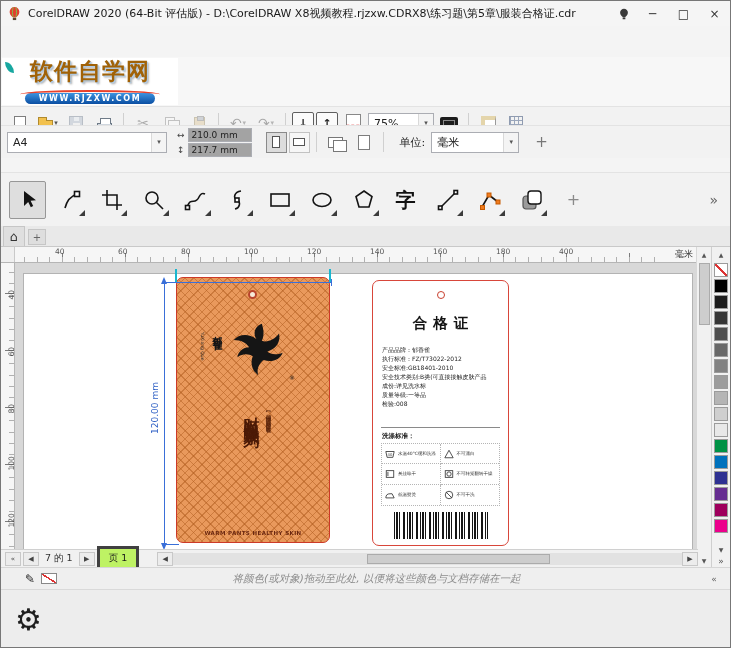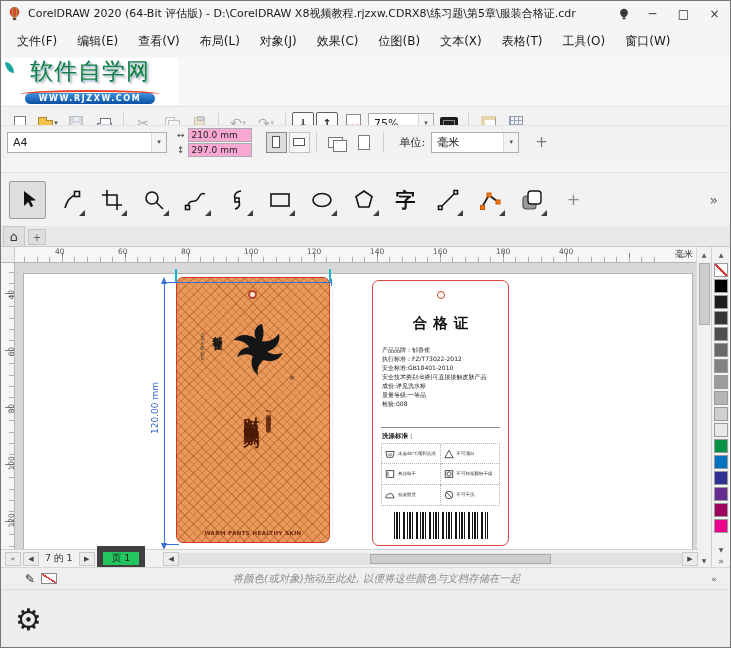--- a/index.html
+++ b/index.html
@@ -18,21 +18,21 @@
 
   
   .menubar{left:0;top:25px;width:100%;height:31px;display:flex;align-items:center;background:#f5f5f5;padding-left:6px}
   .menu-item{padding:4px 10px;font-size:12px}
 
   
   .band{left:0;top:56px;width:100%;height:49px;background:#f7f7f7}
   .logo{left:1px;top:57px;width:176px;height:47px;background:#fff;display:flex;flex-direction:column;
         align-items:center;justify-content:center;overflow:hidden}
   .logo-leaf{position:absolute;left:3px;top:4px;width:9px;height:11px;background:#18a7a0;border-radius:0 100% 0 100%}
-  .logo-title{font-size:23px;font-weight:normal;color:#15803d;letter-spacing:1px;line-height:1;
+  .logo-title{font-size:23px;font-weight:bold;color:#a16207;letter-spacing:1px;line-height:1;
               text-shadow:1px 1px 0 #aecdeb,2px 2px 2px rgba(0,0,0,.3)}
   .logo-band{margin-top:10px;position:relative;background:linear-gradient(180deg,#3c93e0,#0b4ea2);
              color:#fff;font-size:8px;font-weight:bold;letter-spacing:1.6px;padding:1px 14px;border-radius:9px}
   .logo-band::before{content:"";position:absolute;left:-5px;right:-5px;top:-3px;height:7px;
              border-top:2px solid #e8412c;border-radius:50%}
 
   
   .bar{left:0;width:100%;display:flex;align-items:center;gap:2px;padding:0 6px;background:#f2f2f2;border-top:1px solid #e3e3e3}
   .tbar1{top:105px;height:33px}
   .pbar{top:124px;height:33px}
@@ -66,21 +66,21 @@
   .mi-full::after{content:"";position:absolute;inset:3px;border:1px solid #888}
   .mi-rulericon{width:15px;height:15px;background:#fff;border:1px solid #999;border-left:4px solid #e4d5ab;border-top:4px solid #e4d5ab}
   .mi-grid{width:14px;height:14px;border:1px solid #8f9bb0;
      background:repeating-linear-gradient(0deg,#9aa6bb 0 1px,transparent 1px 4px),
                 repeating-linear-gradient(90deg,#9aa6bb 0 1px,transparent 1px 4px)}
 
   
   .presetc{width:160px}
   .dimcol{display:flex;flex-direction:column;gap:1px;margin-left:8px}
   .dimrow{display:flex;align-items:center;gap:3px;font-size:9px;color:#444}
-  .pfield{width:64px;height:14px;background:#f9a8d4;border:1px solid #abadb3;font-size:9px;display:flex;align-items:center;padding:0 3px;color:#222}
+  .pfield{width:64px;height:14px;background:#a3a3a3;border:1px solid #abadb3;font-size:9px;display:flex;align-items:center;padding:0 3px;color:#222}
   .orient{width:21px;height:21px;border:1px solid #c2c2c2;display:flex;align-items:center;justify-content:center;background:#f6f6f6}
   .orient.active{background:#dcdcdc;border-color:#8a8a8a}
   .orient .p{width:8px;height:12px;border:1px solid #555;background:#fff}
   .orient .l{width:12px;height:8px;border:1px solid #555;background:#fff}
   .mi-pages{width:15px;height:11px;border:1px solid #777;background:#fff;position:relative}
   .mi-pages::after{content:"";position:absolute;left:4px;top:2px;width:12px;height:10px;border:1px solid #777;background:#fff}
   .units-label{font-size:11px;margin:0 4px 0 10px}
   .unitsc{width:88px}
   .pbtn-plus{margin-left:14px;font-size:15px;color:#777}
 
@@ -175,21 +175,21 @@
   .swatch{width:14px;height:14px;border:1px solid #9b9b9b;margin-top:2px;flex:none}
   .sw-none{background:#fff linear-gradient(to top right,transparent 44%,#d33 44% 56%,transparent 56%)}
   .pal-bottom{margin-top:auto;display:flex;flex-direction:column;align-items:center;width:100%}
   .pal-chev{font-size:9px;color:#555;line-height:1.2}
 
   
   .hscrollrow{position:absolute;left:0;top:548px;width:697px;height:18px;display:flex;align-items:center;background:#f1f1f1;border-top:1px solid #d0d0d0}
   .nav{display:flex;align-items:center;gap:2px;padding:0 4px;height:100%}
   .nav-btn{width:16px;height:14px;display:flex;align-items:center;justify-content:center;font-size:7px;color:#444;border:1px solid #c8c8c8;background:#ececec}
   .nav-count{font-size:9.5px;color:#333;padding:0 4px;white-space:nowrap}
-  .page-tab{height:25px;display:flex;align-items:center;padding:0 9px;font-size:9.5px;background:#22c55e;border:6px solid #404040;white-space:nowrap}
+  .page-tab{height:25px;display:flex;align-items:center;padding:0 9px;font-size:9.5px;background:#bef264;border:3px solid #404040;white-space:nowrap}
   .hscroll{flex:1;display:flex;align-items:center;height:100%;margin-left:14px}
   .htrack{flex:1;position:relative;height:12px;background:#e2e2e2}
   .hthumb{position:absolute;left:38%;width:36%;top:1px;bottom:1px;background:#cdcdcd;border:1px solid #ababab}
 
   
   .dragrow{position:absolute;left:0;top:566px;width:731px;height:22px;display:flex;align-items:center;background:#efefef;border-top:1px solid #d6d6d6}
   .drag-icons{display:flex;align-items:center;gap:6px;padding-left:24px}
   .pen-ico{font-size:12px;color:#222}
   .mini-none{width:16px;height:11px;border:1px solid #888;background:#fff linear-gradient(to top right,transparent 45%,#d33 45% 55%,transparent 55%)}
   .drag-text{flex:1;text-align:center;font-style:italic;color:#8c8c8c;font-size:10.5px}
@@ -218,33 +218,20 @@
             <path d="M8 1a5.2 5.2 0 0 0-5.2 5.4c0 3 2.6 5 3.9 5.8h2.6c1.3-.8 3.9-2.8 3.9-5.8A5.2 5.2 0 0 0 8 1z" fill="#3a3a3a"></path>
             <rect x="6.2" y="12.6" width="3.6" height="2.4" fill="#3a3a3a"></rect>
           </svg>
       </span>
       <span class="win-btn">─</span>
       <span class="win-btn">□</span>
       <span class="win-btn">×</span>
     </div>
   </div>
 
-  <div class="menubar abs">
-    <span class="menu-item">文件(F)</span>
-      <span class="menu-item">编辑(E)</span>
-      <span class="menu-item">查看(V)</span>
-      <span class="menu-item">布局(L)</span>
-      <span class="menu-item">对象(J)</span>
-      <span class="menu-item">效果(C)</span>
-      <span class="menu-item">位图(B)</span>
-      <span class="menu-item">文本(X)</span>
-      <span class="menu-item">表格(T)</span>
-      <span class="menu-item">工具(O)</span>
-      <span class="menu-item">窗口(W)</span>
-  </div>
 
   <div class="band abs"></div>
   <div class="logo abs">
     <span class="logo-leaf"></span>
     <span class="logo-title">软件自学网</span>
     <span class="logo-band">WWW.RJZXW.COM</span>
   </div>
 
   <div class="bar tbar1 abs">
     <span class="tbtn">
@@ -310,21 +297,21 @@
       <span class="val">A4</span>
       <span class="dd">▾</span>
     </div>
     <div class="dimcol">
       <div class="dimrow">
           <span>↔</span>
         <span class="pfield">210.0 mm</span>
         </div>
       <div class="dimrow">
           <span>↕</span>
-        <span class="pfield">297.0 mm</span>
+        <span class="pfield">217.7 mm</span>
         </div>
     </div>
     <span style="width:10px"></span>
     <span class="orient active">
         <span class="p"></span>
       </span>
     <span class="orient">
         <span class="l"></span>
       </span>
     <span class="sep"></span>

